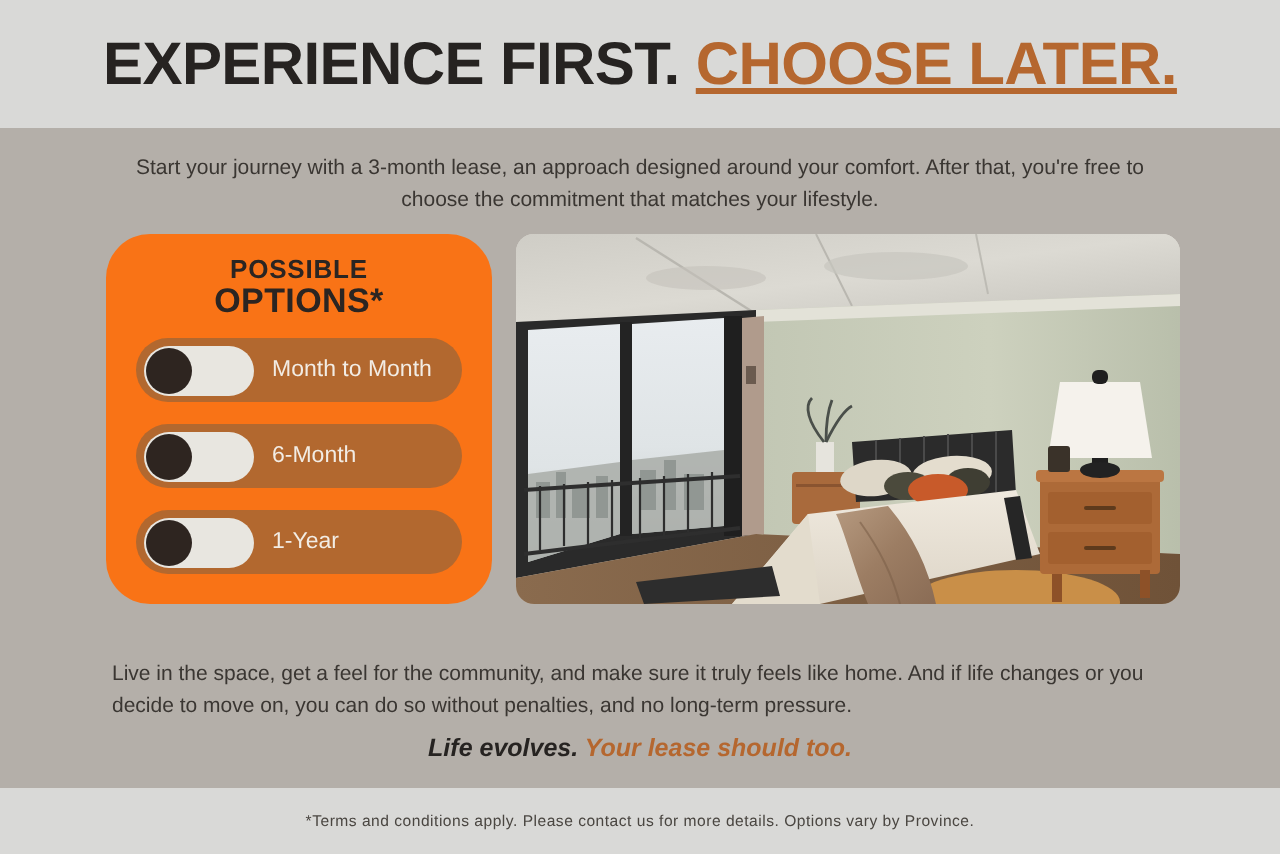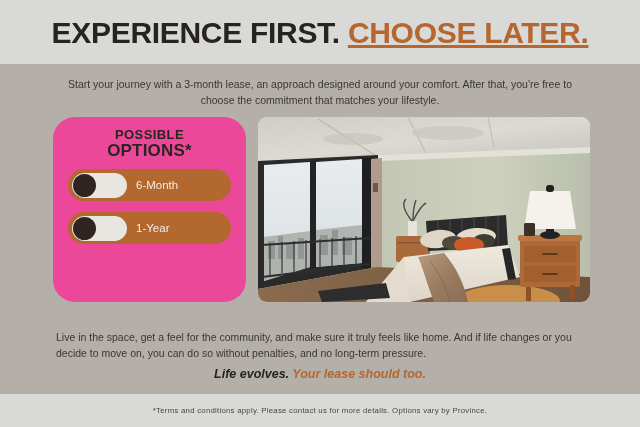--- a/index.html
+++ b/index.html
@@ -55,21 +55,21 @@
     color: #3a3632;
   }
 
   
   .options-card {
     position: absolute;
     left: 53px;
     top: 117px;
     width: 193px;
     height: 185px;
-    background: #ec4899;
+    background: #f97316;
     border-radius: 22px;
     box-sizing: border-box;
     padding: 11px 10px 10px 10px;
   }
   .card-title {
     text-align: center;
     color: #2b2522;
     line-height: 1.08;
     margin-bottom: 9px;
   }
@@ -193,20 +193,26 @@
   </div>
 
   <div class="intro">Start your journey with a 3-month lease, an approach designed around your comfort.  After that, you're free to choose the commitment that matches your lifestyle.</div>
 
   <div class="options-card">
     <div class="card-title">
       <span class="line1">POSSIBLE</span>
       <span class="line2">OPTIONS*</span>
     </div>
 
+    <div class="option-row">
+      <div class="toggle">
+        <div class="knob"></div>
+      </div>
+      <div class="option-label">Month to Month</div>
+    </div>
 
     <div class="option-row">
       <div class="toggle">
         <div class="knob"></div>
       </div>
       <div class="option-label">6-Month</div>
     </div>
 
     <div class="option-row">
       <div class="toggle">

